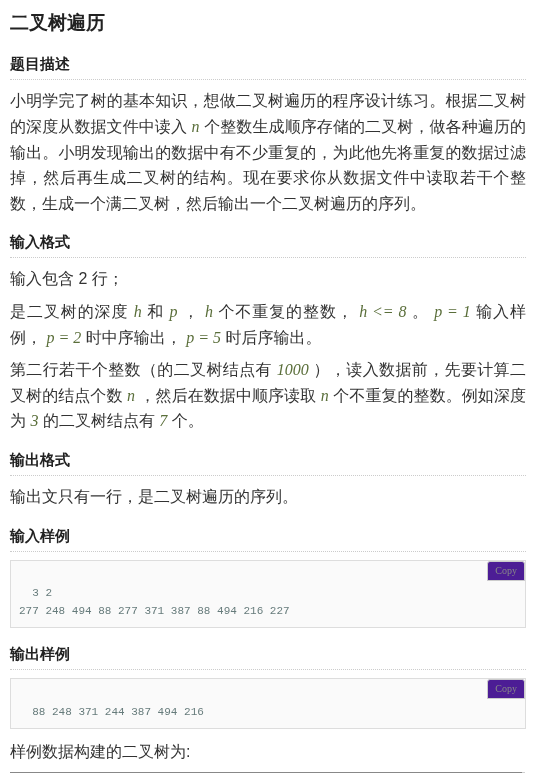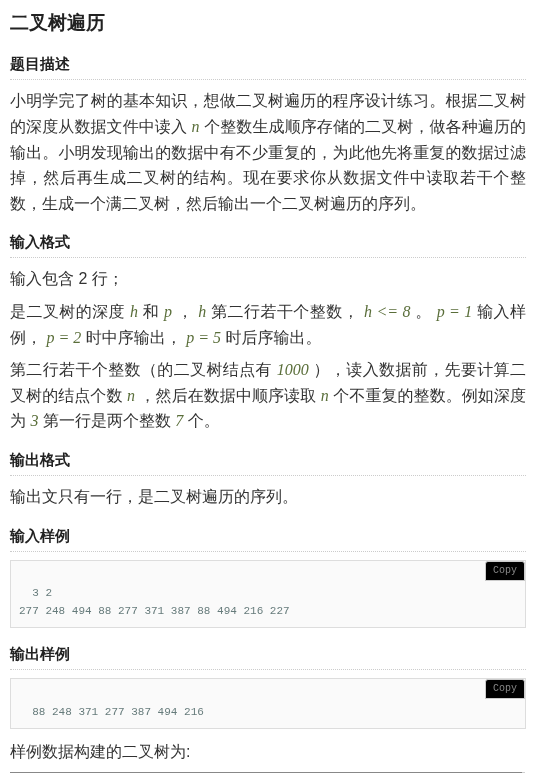--- a/index.html
+++ b/index.html
@@ -33,27 +33,28 @@
       padding: 7px 8px;
       font-family: Consolas, "Courier New", monospace;
       font-size: 11px;
       color: #667b7b;
       white-space: pre;
       margin-bottom: 10px;
     }
     .copy-btn {
       position: absolute;
       top: 0; right: 0;
-      background: #000000;
+      background: #4c1d95;
       border: 1px solid #ccc;
       color: #888;
       font-size: 10px;
       padding: 1px 7px;
       border-radius: 3px 3px 0 0;
       cursor: pointer;
+      font-family: Liberation Serif, serif;
     }
     .tree-wrap {
       border-right: 3px solid #d0d0d0;
       border-bottom: 3px solid #d0d0d0;
       display: inline-block;
     }
     .tree-inner {
       border: 1px solid #888;
       padding: 10px 5px;
       background: #fff;
@@ -77,38 +78,38 @@
 <h1>二叉树遍历</h1>
 
 <h2>题目描述</h2>
 <p>
   <span>小明学完了树的基本知识，想做二叉树遍历的程序设计练习。根据二叉树的深度从数据文件中读入 </span><span class="mvar">n</span><span> 个整数生成顺序存储的二叉树，做各种遍历的输出。小明发现输出的数据中有不少重复的，为此他先将重复的数据过滤掉，然后再生成二叉树的结构。现在要求你从数据文件中读取若干个整数，生成一个满二叉树，然后输出一个二叉树遍历的序列。</span>
 </p>
 
 <h2>输入格式</h2>
 <p>输入包含 2 行；</p>
 <p>
-  <span>是二叉树的深度 </span><span class="mvar">h</span><span> 和 </span><span class="mvar">p</span><span> ， </span><span class="mvar">h</span><span> 第二行若干个整数， </span><span class="mvar">h &lt;= 8</span><span> 。 </span><span class="mvar">p = 1</span><span> 输入样例， </span><span class="mvar">p = 2</span><span> 时中序输出， </span><span class="mvar">p = 5</span><span> 时后序输出。</span>
+  <span>是二叉树的深度 </span><span class="mvar">h</span><span> 和 </span><span class="mvar">p</span><span> ， </span><span class="mvar">h</span><span> 个不重复的整数， </span><span class="mvar">h &lt;= 8</span><span> 。 </span><span class="mvar">p = 1</span><span> 输入样例， </span><span class="mvar">p = 2</span><span> 时中序输出， </span><span class="mvar">p = 5</span><span> 时后序输出。</span>
 </p>
 <p>
-  <span>第二行若干个整数（的二叉树结点有 </span><span class="mvar">1000</span><span> ），读入数据前，先要计算二叉树的结点个数 </span><span class="mvar">n</span><span> ，然后在数据中顺序读取 </span><span class="mvar">n</span><span> 个不重复的整数。例如深度为 </span><span class="mvar">3</span><span> 第一行是两个整数 </span><span class="mvar">7</span><span> 个。</span>
+  <span>第二行若干个整数（的二叉树结点有 </span><span class="mvar">1000</span><span> ），读入数据前，先要计算二叉树的结点个数 </span><span class="mvar">n</span><span> ，然后在数据中顺序读取 </span><span class="mvar">n</span><span> 个不重复的整数。例如深度为 </span><span class="mvar">3</span><span> 的二叉树结点有 </span><span class="mvar">7</span><span> 个。</span>
 </p>
 
 <h2>输出格式</h2>
 <p>输出文只有一行，是二叉树遍历的序列。</p>
 
 <h2>输入样例</h2>
 <div class="codeblock">
   <span class="copy-btn">Copy</span><span>3 2
 277 248 494 88 277 371 387 88 494 216 227</span>
 </div>
 
 <h2>输出样例</h2>
 <div class="codeblock">
-  <span class="copy-btn">Copy</span><span>88 248 371 277 387 494 216</span>
+  <span class="copy-btn">Copy</span><span>88 248 371 244 387 494 216</span>
 </div>
 
 <p>样例数据构建的二叉树为:</p>
 
 <div class="tree-wrap">
   <div class="tree-inner">
     <svg id="tree-svg" width="500" height="255">
         <line x1="229.93105805132652" y1="58.06204775380614" x2="170.06894194867348" y2="111.93795224619386"></line>
         <line x1="270.0689419486735" y1="58.06204775380614" x2="329.9310580513265" y2="111.93795224619386"></line>
         <line x1="132.06217635159217" y1="150.1800516044588" x2="87.93782364840783" y2="199.8199483955412"></line>

